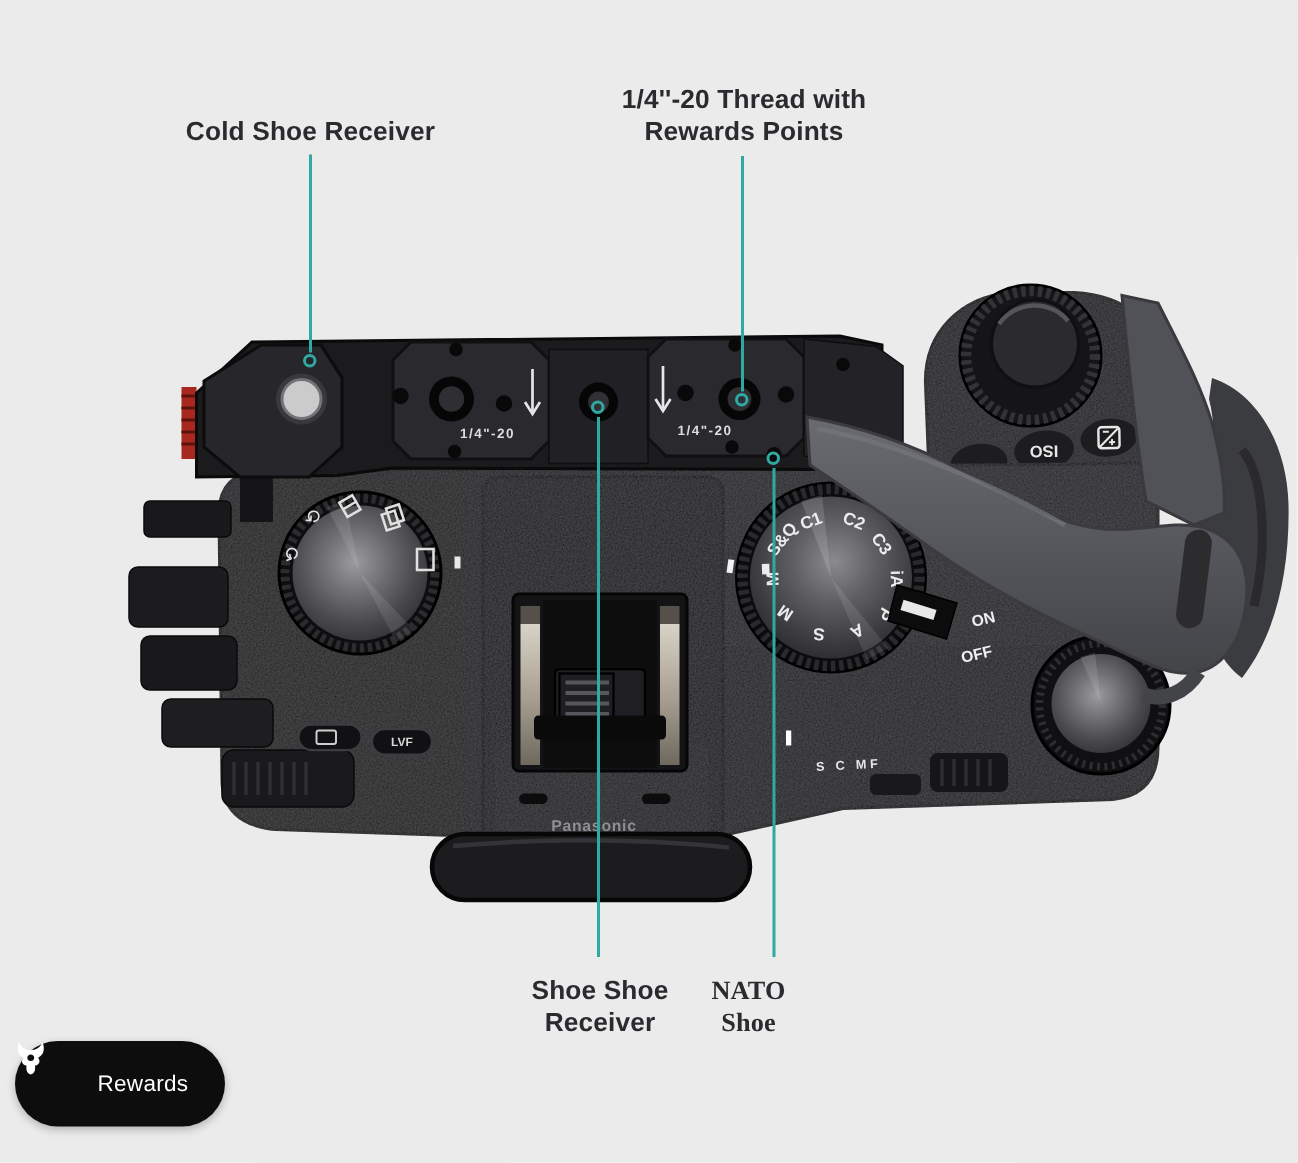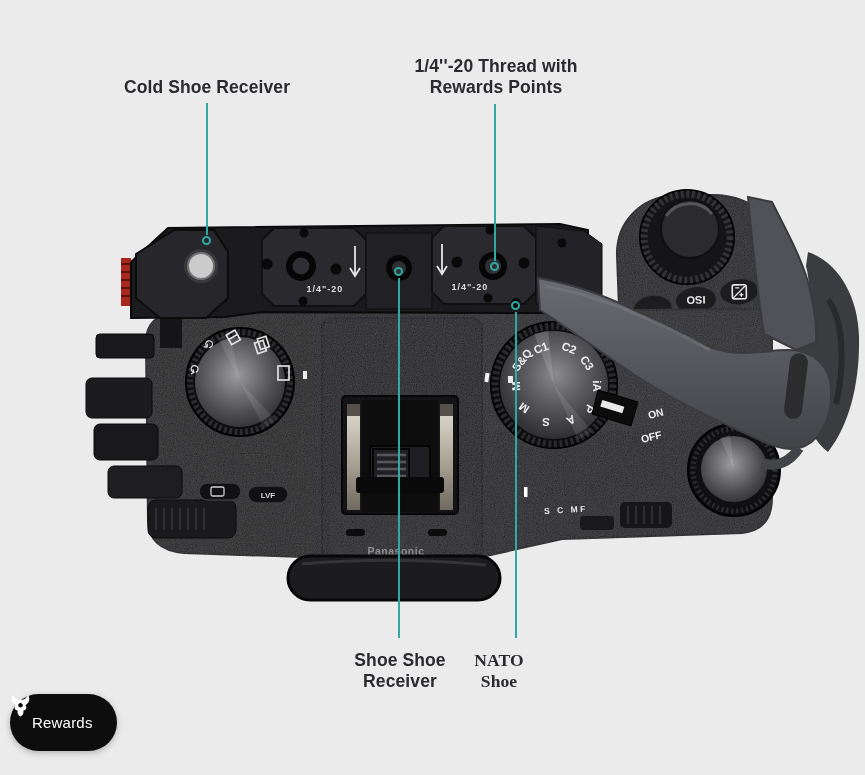--- a/index.html
+++ b/index.html
@@ -17,21 +17,21 @@
   .callout-dot{
     position:absolute;width:9px;height:9px;border:2px solid #2fa9a1;
     border-radius:50%;background:transparent;box-sizing:border-box;
   }
   .rewards-btn{
     position:absolute;left:10px;top:694px;height:57px;border-radius:29px;
     background:#0d0d0d;display:flex;align-items:center;gap:11px;
     padding:0 24px 0 22px;color:#ffffff;font-size:15px;font-weight:400;
     cursor:pointer;border:none;box-shadow:0 2px 6px rgba(0,0,0,.25);
   }
-  .rewards-btn .txt{letter-spacing:.2px;}
+  .rewards-btn .txt{letter-spacing:.2px;margin-left:33px;}
   svg text{font-family:"Liberation Sans",sans-serif;}
 </style>
 </head>
 <body>
 
 <div class="stage">
 
   <svg width="865" height="775" viewBox="0 0 865 775">
     <defs>
       <radialGradient id="metal" cx="46%" cy="42%" r="62%">

